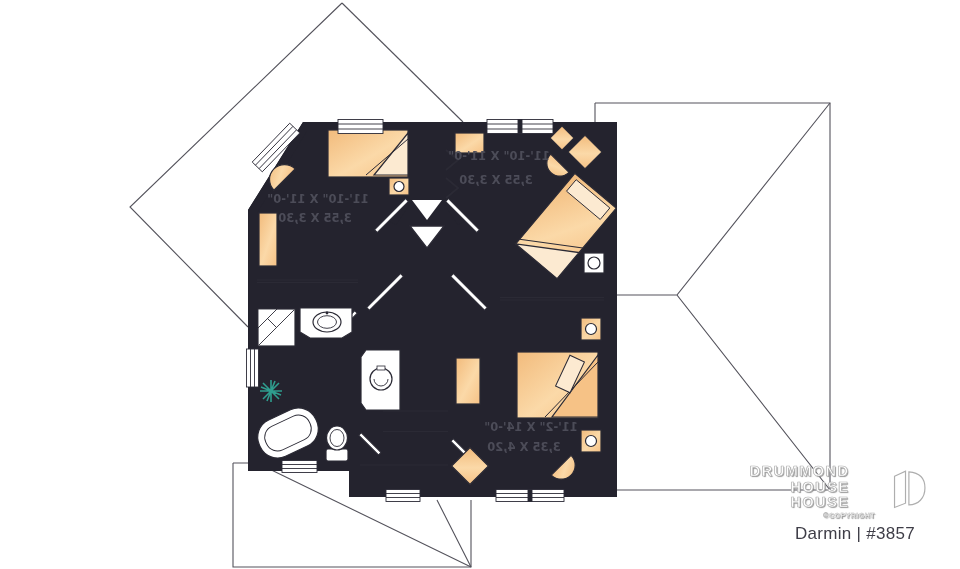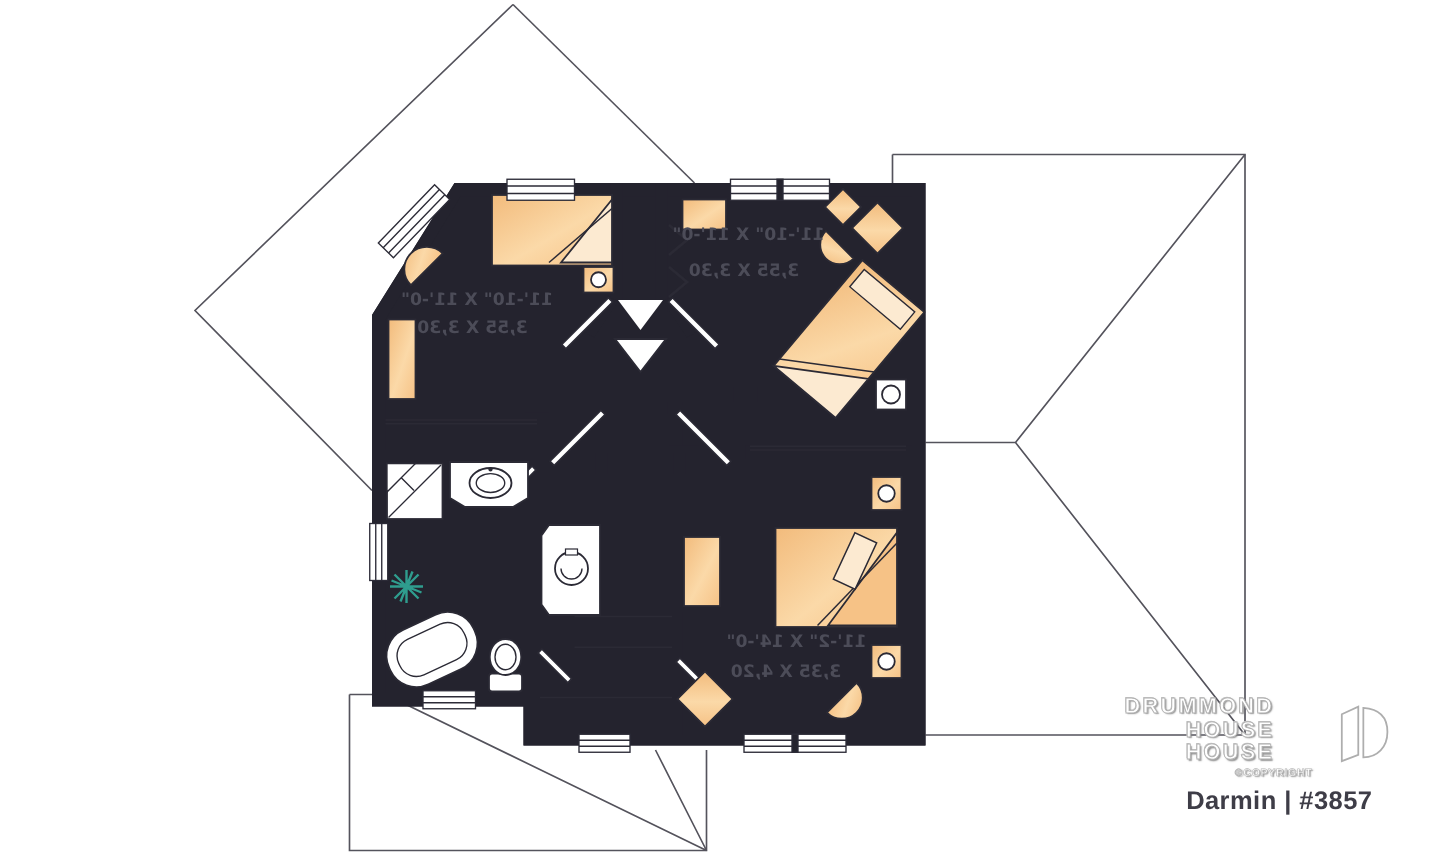--- a/index.html
+++ b/index.html
@@ -11,21 +11,21 @@
   .brand{position:absolute;left:745px;top:464px;width:182px;}
   .brand-row{display:flex;align-items:flex-start;justify-content:flex-end;gap:37px;}
   .brand-text{text-align:right;color:#fff;font-weight:bold;font-size:14.5px;line-height:15.5px;
               letter-spacing:1.5px;-webkit-text-stroke:0.6px #b0b0b0;
               text-shadow:1px 1px 1px rgba(130,130,130,.85), -0.5px -0.5px 0 #c9c9c9;}
   .brand-d{margin-left:5px;margin-top:1px;}
   .brand-copy{text-align:right;padding-right:52px;margin-top:1px;color:#fff;font-size:7px;
               font-weight:bold;letter-spacing:0.5px;-webkit-text-stroke:0.4px #b5b5b5;
               text-shadow:1px 1px 1px rgba(130,130,130,.9);}
   .plan-title{text-align:right;padding-right:12px;margin-top:5px;color:#3e3d47;
-              font-size:17px;font-weight:bold;letter-spacing:0.3px;}
+              font-size:17px;font-weight:normal;letter-spacing:0.3px;}
 </style>
 </head>
 <body>
 
 <div id="stage">
 <svg id="planSvg" width="960" height="569" viewBox="0 0 960 569">
   <defs>
     <linearGradient id="floorG" x1="0" y1="0" x2="1" y2="1">
       <stop offset="0" stop-color="#b6c6e2"></stop>
       <stop offset="0.45" stop-color="#e8eef9"></stop>

